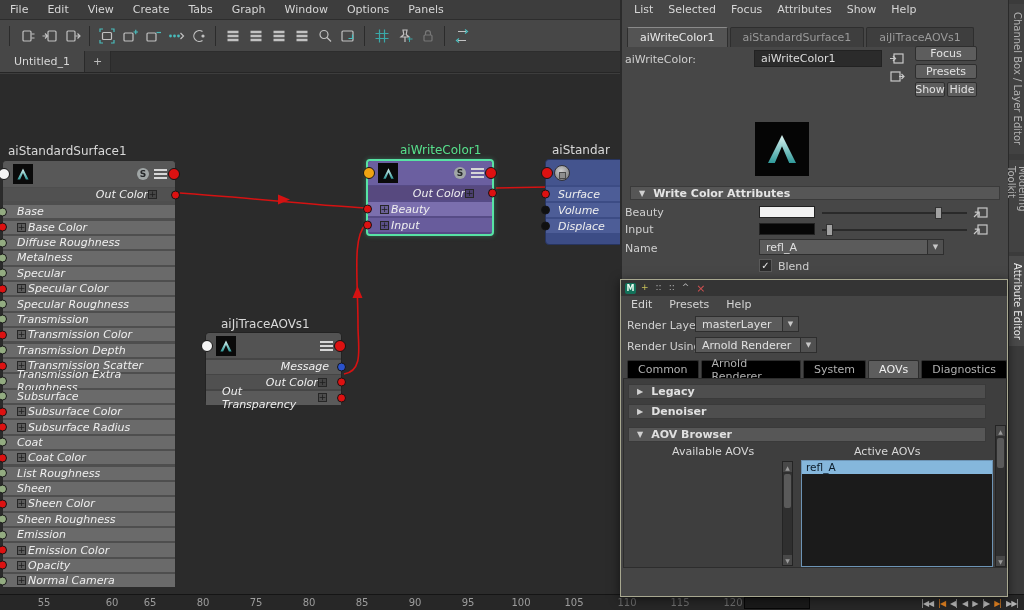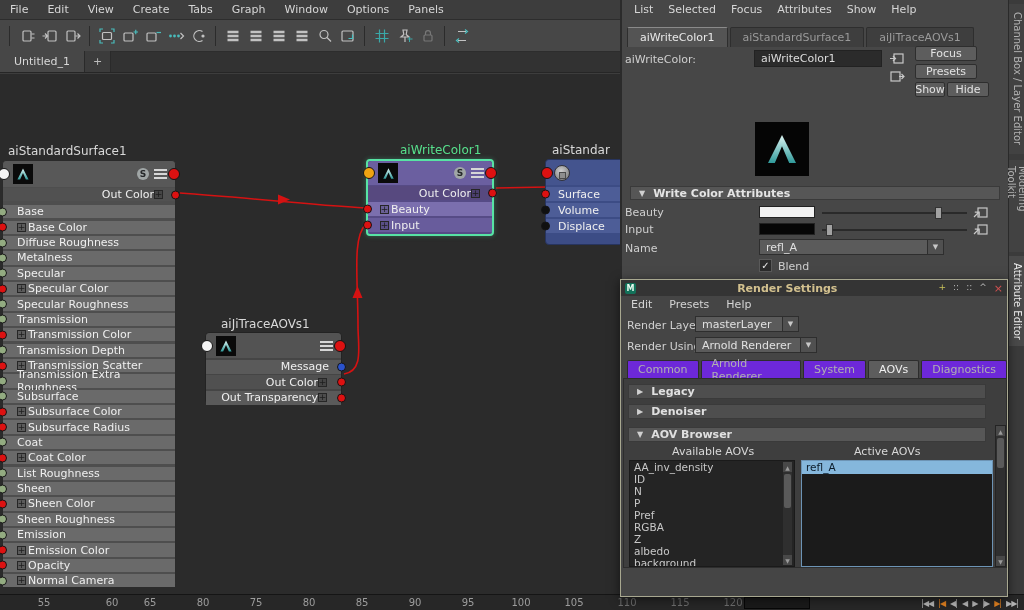--- a/index.html
+++ b/index.html
@@ -28,21 +28,21 @@
   .node { position:absolute; border-radius:4px; }
   .node-header { position:relative; height:26px; display:flex; align-items:center; padding:0 8px 0 10px; border-radius:4px 4px 0 0; }
   .arnold-logo { width:20px; height:20px; background:#0a0a0a; display:flex; align-items:center; justify-content:center; }
   .badge-s { width:12px; height:12px; border-radius:50%; background:#a0a6a6; color:#26282a; font-size:9px; font-weight:bold; display:flex; align-items:center; justify-content:center; margin-left:auto; }
   .hamburger { width:13px; height:10px; margin-left:5px; background:repeating-linear-gradient(#d6d6d6 0 2px, rgba(0,0,0,0) 2px 4px); }
   .port { position:absolute; width:9px; height:9px; border-radius:50%; border:1px solid #151515; top:50%; transform:translateY(-50%); }
   .port.big { width:12px; height:12px; }
   .port.pl { left:-5px; } .port.pr { right:-5px; }
   .port.red{background:#dd1111;} .port.green{background:#93ab81;} .port.blue{background:#2a52cc;}
   .port.orange{background:#f0a312;} .port.white{background:#f4f4f4;} .port.black{background:#101010;}
-  .nrow { position:relative; display:flex; align-items:center; font-size:11px; color:#efefef; padding:0 10px; }
+  .nrow { position:relative; display:flex; align-items:center; font-size:11px; color:#efefef; padding:0 16px;font-style:italic; }
   .expand-box { display:inline-flex; width:9px; height:9px; border:1px solid #262626; background:rgba(0,0,0,0.14); color:#1d1d1d; font-size:9px; line-height:7px; align-items:center; justify-content:center; margin-right:2px; flex:0 0 auto; }
   .out-row { justify-content:flex-end; }
 
   #ss1 { left:2px; top:86px; width:174px; height:426px; background:#4e4e4e; border:1px solid #2a2a2a; }
   #ss1 .node-header { background:#585858; }
   #ss1 .out-row { position:absolute; left:0; right:0; top:27px; height:13px; background:#515151; }
   #ss1-rows { position:absolute; left:0; right:0; top:42px; }
   #ss1-rows .nrow { height:13.2px; margin-top:2.2px; background:#6a6a6a; padding-left:14px; }
 
   #wc1 { left:366px; top:85px; width:128px; height:77px; background:#564b86; border:2px solid #57e3a4; box-shadow:0 0 5px rgba(80,220,160,.35); }
@@ -97,21 +97,21 @@
   .rs-titlebar { height:16px; background:#343434; display:flex; align-items:center; padding:0 4px; gap:5px; }
   .maya-icon { width:11px; height:11px; background:#12725a; color:#eafaf0; font-size:8px; font-weight:bold; display:flex; align-items:center; justify-content:center; border-radius:2px; }
   .rs-title { flex:1; text-align:center; color:#d2c08e; font-weight:bold; font-size:11px; }
   .wctl { font-size:9px; color:#b5b5b5; } .wctl.pin{ color:#c9c25a; } .wctl.close{ color:#d05050; font-size:11px; }
   .rs-menubar { height:17px; display:flex; align-items:center; gap:17px; padding-left:10px; color:#d4d4d4; }
   .rs-row-label { position:absolute; color:#cfcfcf; }
   .dropdown { position:absolute; height:16px; background:#5b5b5b; border:1px solid #2e2e2e; display:flex; align-items:center; }
   .dropdown .dd-text { flex:1; padding-left:6px; color:#e0e0e0; }
   .dd-arrow { width:16px; height:100%; background:#505050; border-left:1px solid #2e2e2e; display:flex; align-items:center; justify-content:center; color:#c8c8c8; font-size:7px; }
   .rs-tabs { position:absolute; left:6px; top:80px; display:flex; gap:2px; }
-  .rs-tab { height:18px; padding:0 10px; display:flex; align-items:center; background:#6d28d9; color:#b0b0b0; border:1px solid #2d2d2d; border-bottom:none; border-radius:2px 2px 0 0; }
+  .rs-tab { height:18px; padding:0 10px; display:flex; align-items:center; background:#000000; color:#b0b0b0; border:1px solid #2d2d2d; border-bottom:none; border-radius:2px 2px 0 0; }
   .rs-tab.active { background:#5d5d5d; color:#f0f0f0; }
   .rs-content { position:absolute; left:2px; top:98px; width:384px; height:190px; background:#3e3e3e; border:1px solid #2d2d2d; }
   .fold-bar { position:absolute; left:4px; width:358px; height:15px; background:#4e4e4e; border:1px solid #3a3a3a; display:flex; align-items:center; gap:8px; padding-left:8px; color:#e0e0e0; font-weight:bold; }
   .col-label { position:absolute; color:#d8d8d8; }
   .aov-list { position:absolute; background:#242424; border:1px solid #1a1a1a; overflow:hidden; }
   .aov-item { height:12px; line-height:12px; padding-left:4px; color:#c8c8c8; font-size:10.5px; }
   .aov-item.selected { background:#85b7dc; color:#0c1c2a; height:13px; line-height:13px; }
   .vscroll { position:absolute; width:11px; background:#2f2f2f; border:1px solid #242424; }
   .vs-arrow { height:10px; display:flex; align-items:center; justify-content:center; font-size:6px; color:#9a9a9a; background:#484848; }
   .vs-thumb { position:absolute; left:1px; right:1px; background:#5a5a5a; border-radius:2px; }
@@ -517,21 +517,21 @@
   <span class="mini-icon" style="left:266px;top:69px">
     <svg width="16" height="13" viewBox="0 0 16 13" fill="none" stroke="#c8c8c8" stroke-width="1.2">
         <rect x="2" y="2" width="9" height="9"></rect>
         <path d="M10 6.5h5m-2.5-2.5L15 6.5 12.5 9" fill="none"></path>
       </svg>
   </span>
 
   <div class="ae-btn" style="left:293px;top:46px;width:62px">Focus</div>
   <div class="ae-btn" style="left:293px;top:64px;width:62px">Presets</div>
   <div class="ae-btn" style="left:293px;top:82px;width:30px">Show</div>
-  <div class="ae-btn" style="left:325px;top:82px;width:42px">Hide</div>
+  <div class="ae-btn" style="left:325px;top:82px;width:30px">Hide</div>
 
   <div id="ae-thumb">
     <svg width="40" height="40" viewBox="0 0 20 20">
         <polygon points="10,3 17,17 13.6,17 10,8.6 6.4,17 3,17" fill="url(#agrad)"></polygon>
       </svg>
   </div>
 
   <div class="section-bar" style="left:8px;top:186px;width:370px">
     <span class="tri">▼</span>
     <span>Write Color Attributes</span>
@@ -567,21 +567,20 @@
     <span class="dd-arrow">▼</span>
   </div>
 
   <div class="checkbox" style="left:137px;top:259px" id="blend-check">✓</div>
   <div class="ae-label" style="left:156px;top:260px;text-align:left">Blend</div>
 </div>
 
 <div id="render-settings">
   <div class="rs-titlebar">
     <span class="maya-icon">M</span>
-    <span class="rs-title">Render Settings</span>
     <span id="rs-wctls" style="display:flex;gap:7px">
         <span class="wctl pin">+</span>
         <span class="wctl ">::</span>
         <span class="wctl ">::</span>
         <span class="wctl ">^</span>
         <span class="wctl close">×</span>
       </span>
   </div>
   <div class="rs-menubar" id="rs-menus">
       <span class="menu-item">Edit</span>
@@ -619,31 +618,20 @@
       <span>Denoiser</span>
     </div>
     <div class="fold-bar" style="top:48px;background:#575757">
       <span class="tri">▼</span>
       <span>AOV Browser</span>
     </div>
 
     <div class="col-label" style="left:48px;top:66px">Available AOVs</div>
     <div class="col-label" style="left:230px;top:66px">Active AOVs</div>
 
-    <div class="aov-list" style="left:5px;top:81px;width:166px;height:107px" id="avail-list">
-        <div class="aov-item">AA_inv_density</div>
-        <div class="aov-item">ID</div>
-        <div class="aov-item">N</div>
-        <div class="aov-item">P</div>
-        <div class="aov-item">Pref</div>
-        <div class="aov-item">RGBA</div>
-        <div class="aov-item">Z</div>
-        <div class="aov-item">albedo</div>
-        <div class="aov-item">background</div>
-      </div>
     <div class="vscroll" style="left:158px;top:82px;height:105px">
       <div class="vs-arrow">▲</div>
       <div class="vs-thumb" style="top:12px;height:34px"></div>
       <div class="vs-arrow" style="position:absolute;bottom:0;left:0;right:0">▼</div>
     </div>
 
     <div class="aov-list" style="left:177px;top:81px;width:192px;height:107px;background:#1b1b1b;border:1px solid #6d94b5" id="active-list">
         <div class="aov-item selected">refl_A</div>
       </div>
 

